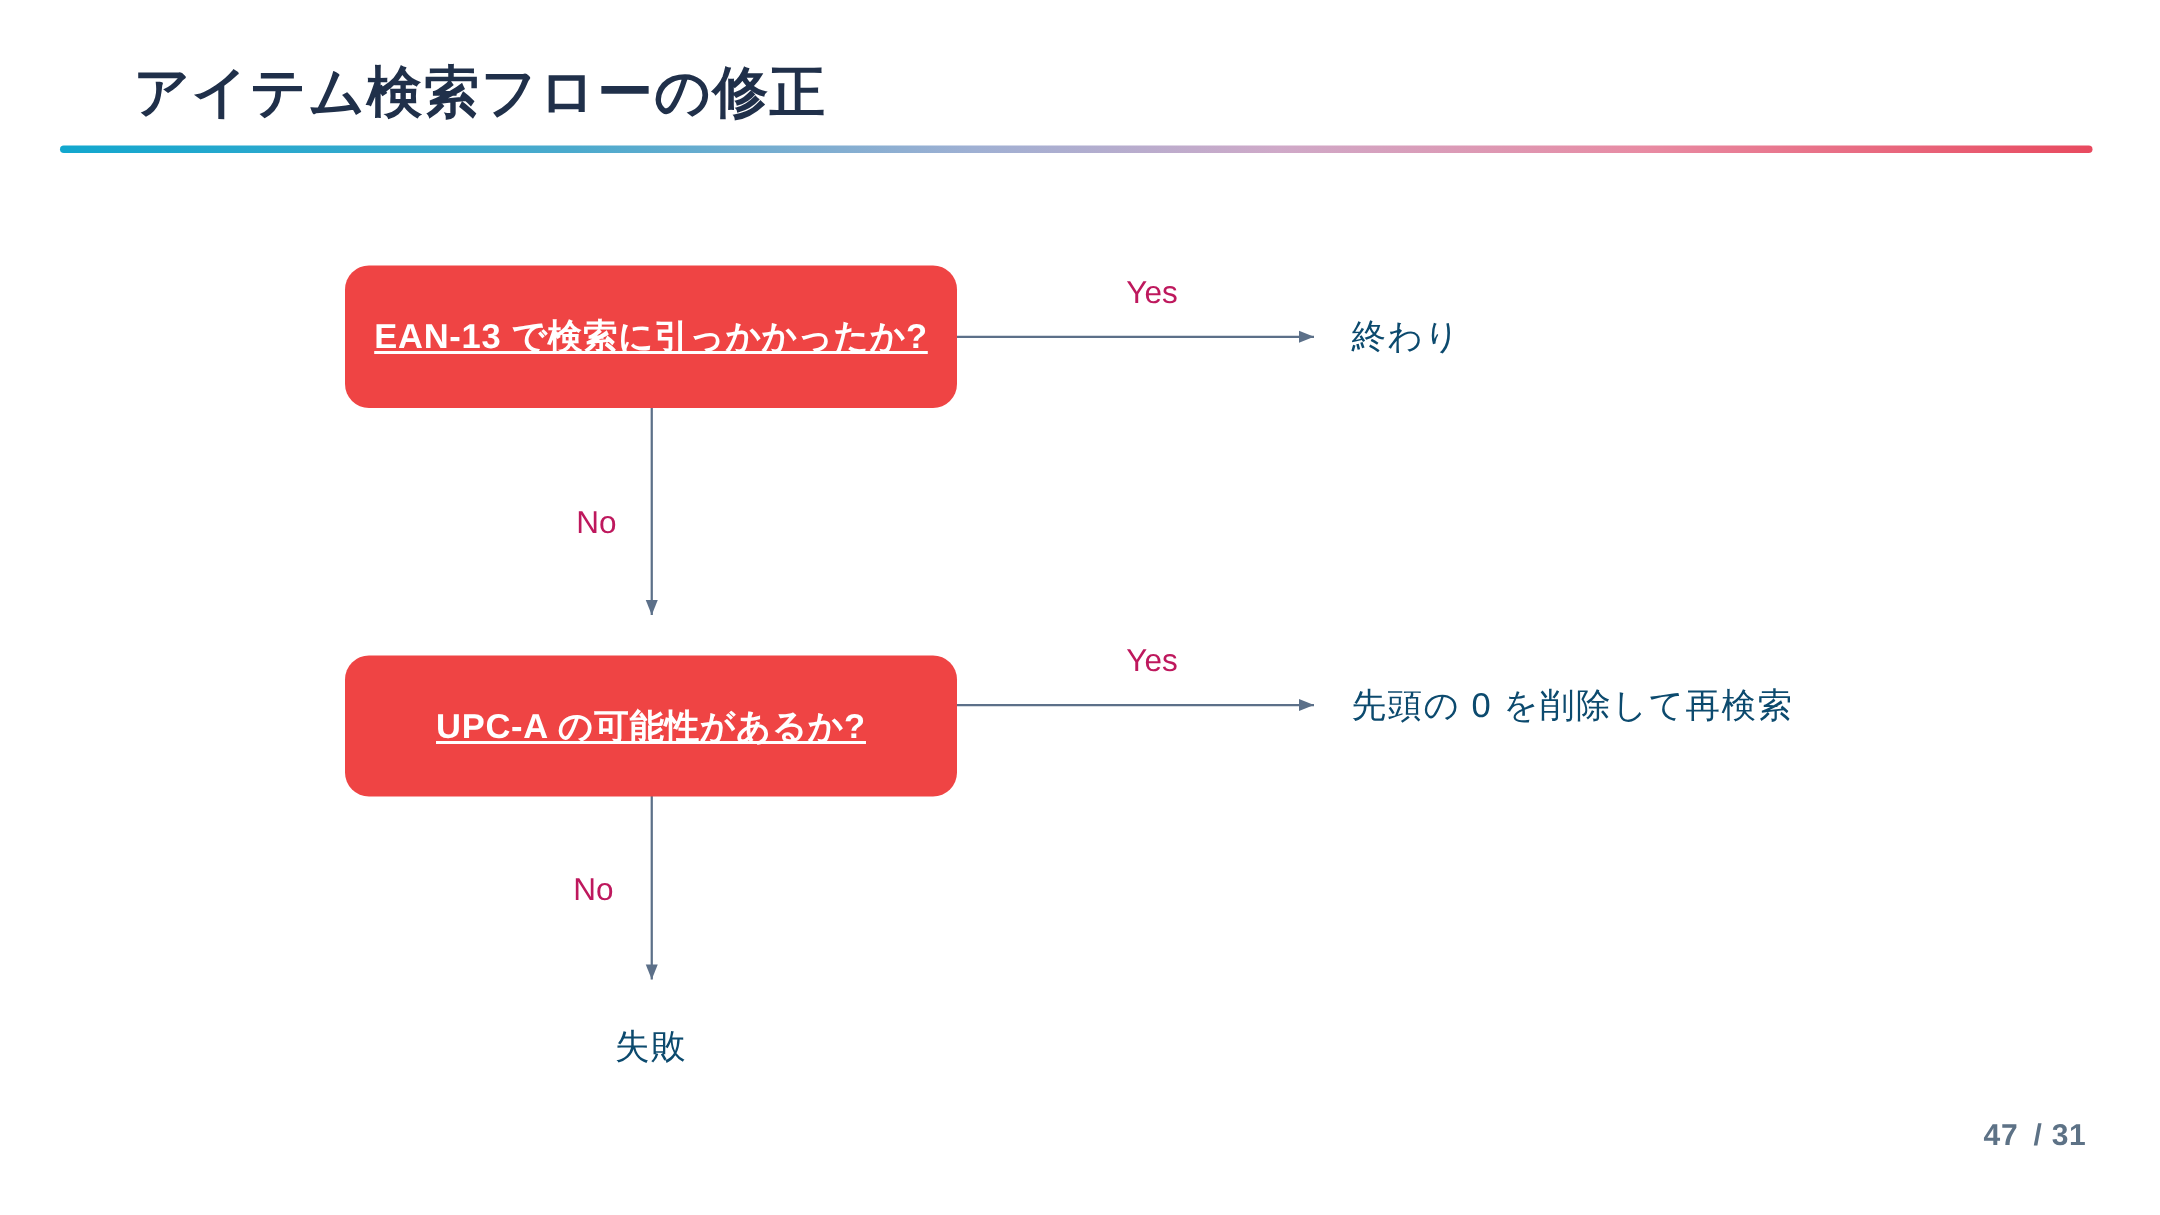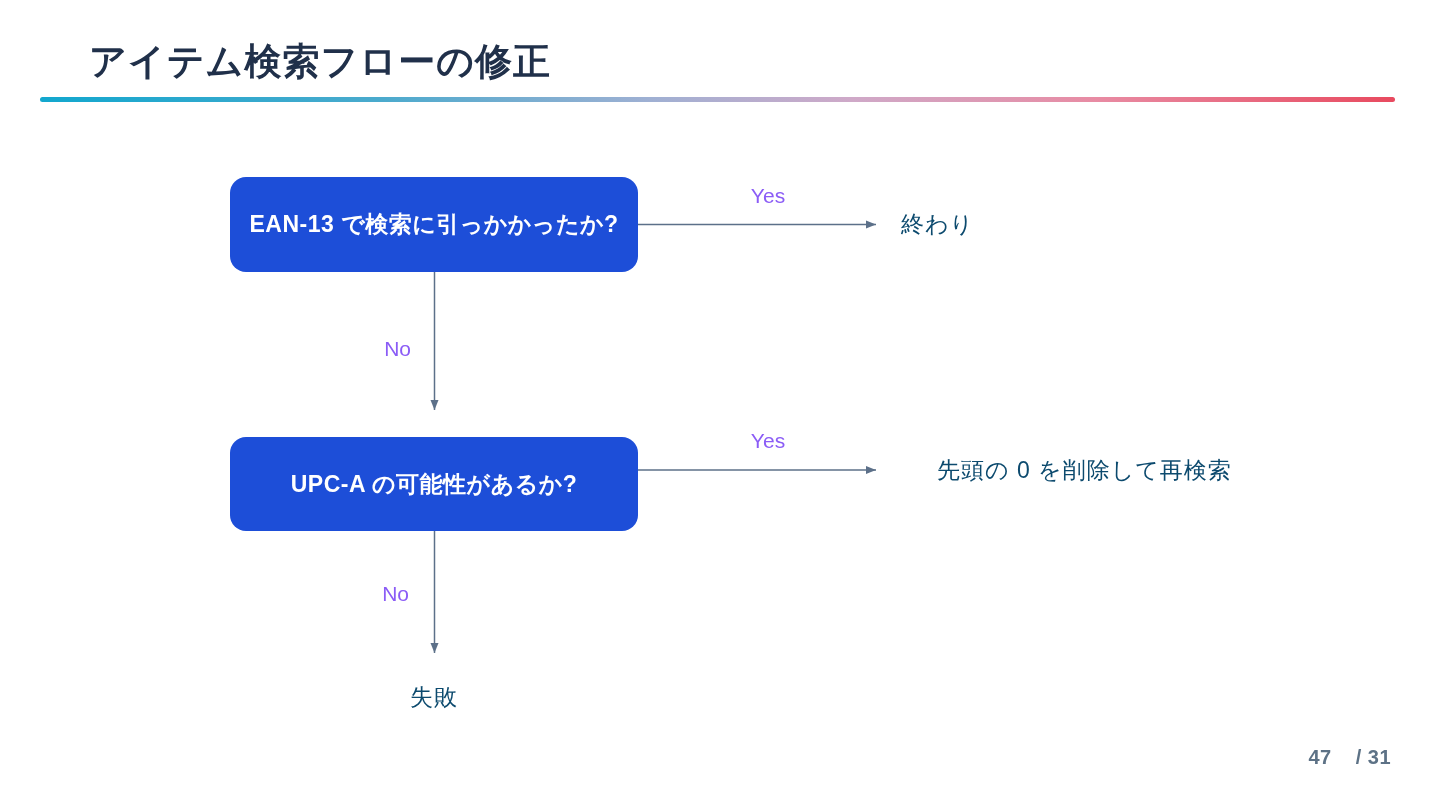--- a/index.html
+++ b/index.html
@@ -48,67 +48,68 @@
     position: absolute;
     inset: 0;
     width: 1440px;
     height: 810px;
     pointer-events: none;
   }
   .node {
     position: absolute;
     width: 408px;
     height: 95px;
-    background: #1d4ed8;
+    background: #ef4444;
     border-radius: 16px;
     color: #ffffff;
     font-size: 23px;
     font-weight: bold;
     display: flex;
     align-items: center;
     justify-content: center;
     text-align: center;
     letter-spacing: 0.5px;
     white-space: nowrap;
+    text-decoration: underline;
   }
   .node-q1 { left: 230px; top: 177px; }
   .node-q2 { left: 230px; top: 437px; height: 94px; }
   .edge-label {
     position: absolute;
     font-size: 21px;
-    color: #8b5cf6;
+    color: #be185d;
     line-height: 1;
     white-space: nowrap;
   }
   .edge-label.centered { transform: translateX(-50%); }
   .label-yes-1 { left: 768px; top: 185px; }
   .label-yes-2 { left: 768px; top: 430px; }
   .label-no-1  { left: 411px; top: 338px; transform: translateX(-100%); }
   .label-no-2  { left: 409px; top: 583px; transform: translateX(-100%); }
   .terminal {
     position: absolute;
     font-size: 23px;
     color: #0c4a6e;
     line-height: 1;
     white-space: nowrap;
     letter-spacing: 1px;
   }
   .terminal-end   { left: 901px; top: 213px; }
-  .terminal-retry { left: 901px; top: 459px; margin-left: 36px; }
+  .terminal-retry { left: 901px; top: 459px; }
   .terminal-fail  { left: 434px; top: 686px; transform: translateX(-50%); text-align: center; }
   .page-number {
     position: absolute;
     right: 49px;
     top: 746px;
     font-size: 20px;
     font-weight: bold;
     color: #5d7286;
     letter-spacing: 0.5px;
   }
-  .page-number .sep-total { margin-left: 24px; }
+  .page-number .sep-total { margin-left: 10px; }
 </style>
 </head>
 <body>
 
 <div class="slide">
 
   <h1 class="title">アイテム検索フローの修正</h1>
   <div class="accent-rule"></div>
 
   <div class="flowchart">

